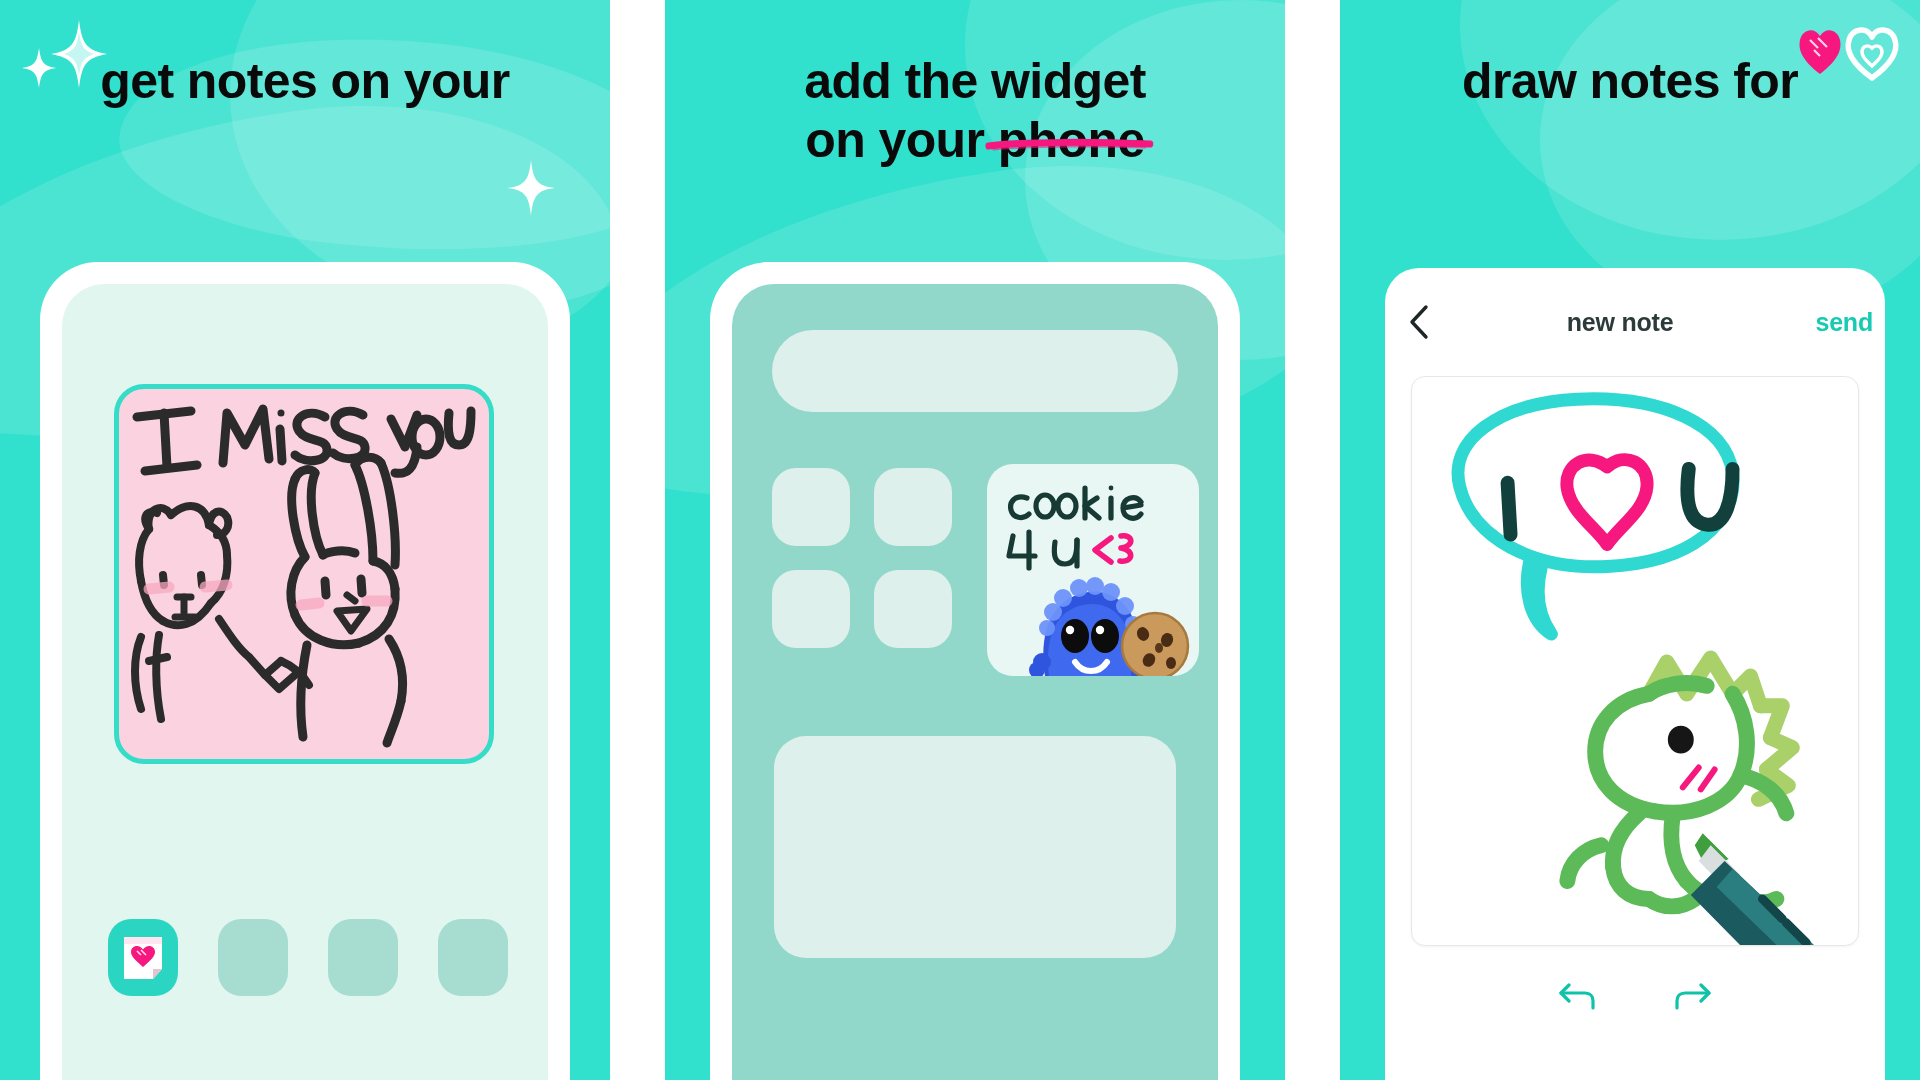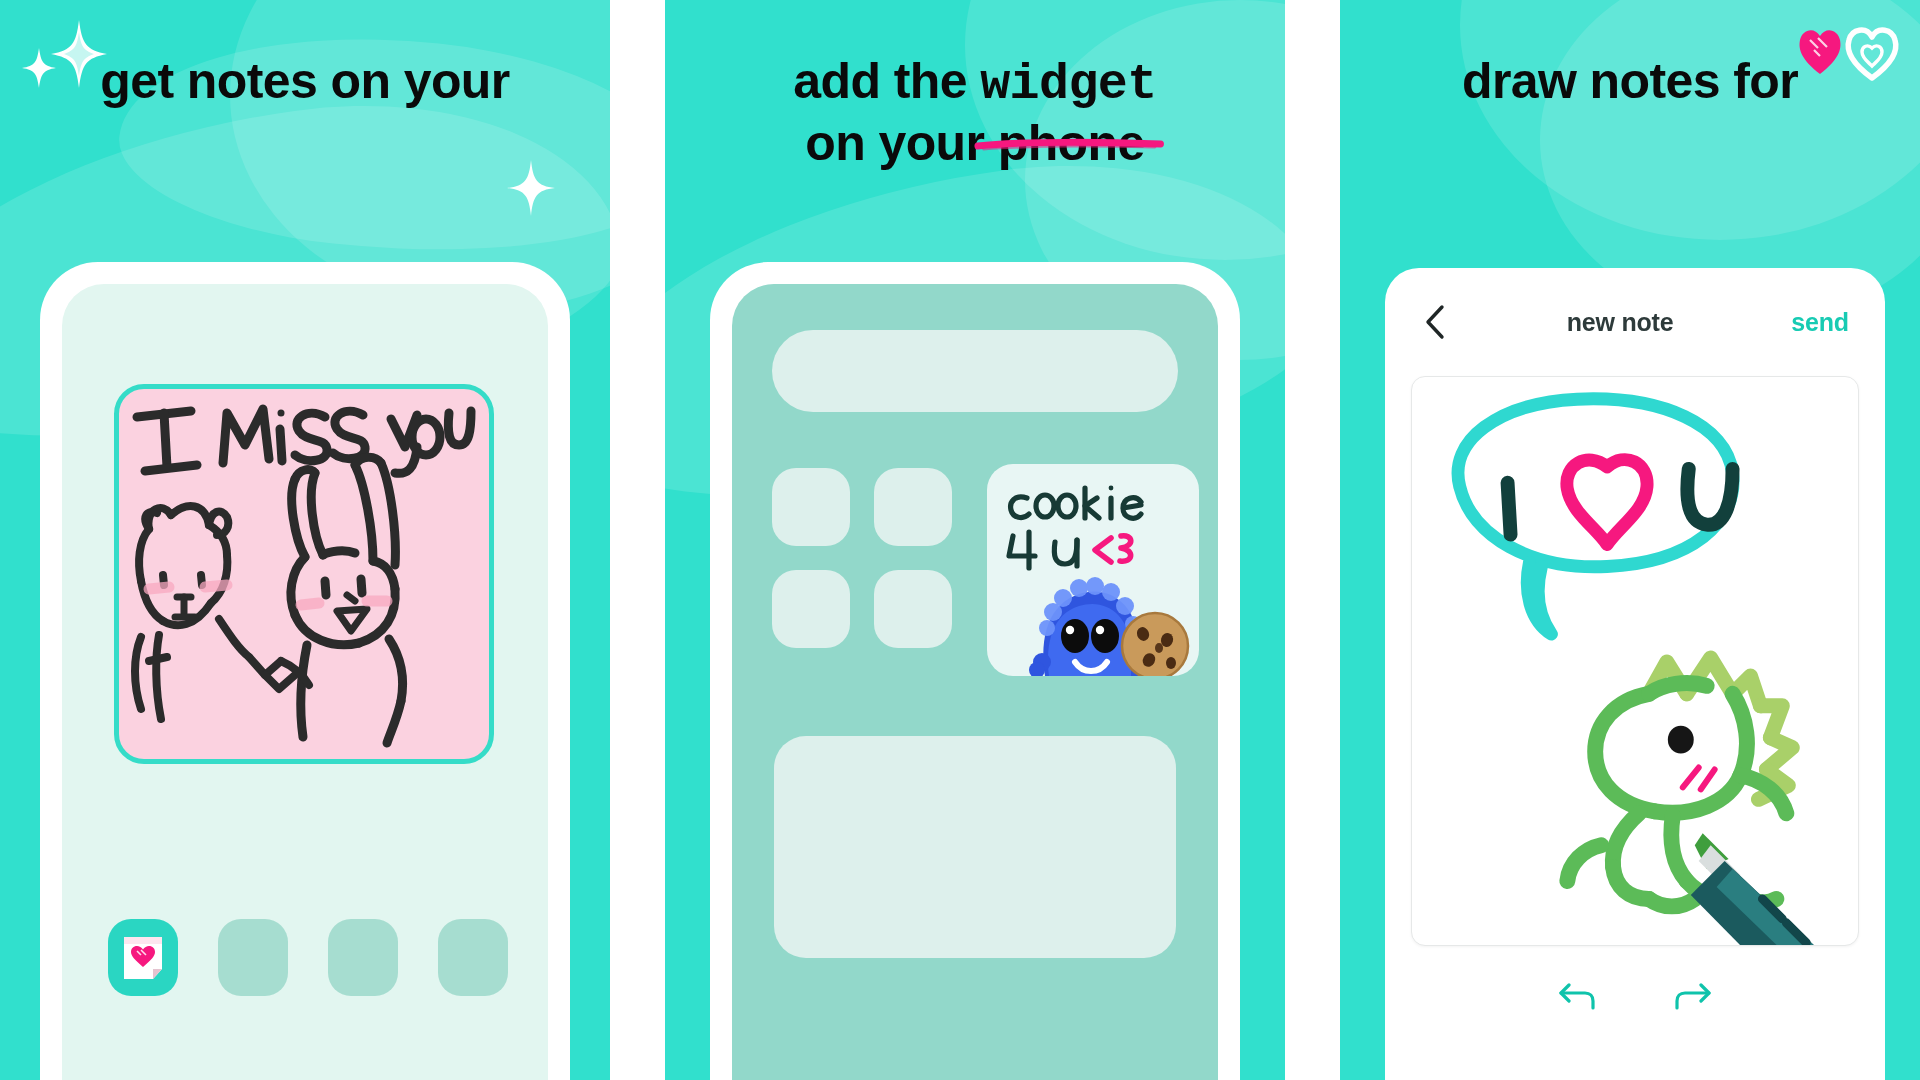--- a/index.html
+++ b/index.html
@@ -42,21 +42,21 @@
     text-align:center;
     color:#0a0a0a;
     font-weight:800;
     font-size:50px;
     line-height:1.18;
     letter-spacing:-0.6px;
     padding:0 14px;
     z-index:5;
   }
   .headline .l2 { display:block; }
-  .uline { position:relative; display:inline-block;font-family:Liberation Mono, monospace; }
+  .uline { position:relative; display:inline-block; }
   .uline .stroke {
     position:absolute; left:-6px; right:-8px; bottom:-7px; height:13px;
     pointer-events:none;
   }
 
   
   .hearts { position:absolute; top:18px; right:14px; z-index:6; }
 
   
   .phone1 {
@@ -134,29 +134,29 @@
     position:absolute; left:45px; top:268px;
     width:500px; height:812px;
     background:#ffffff;
     border-radius:34px 34px 0 0;
     overflow:hidden;
   }
   .p3-topbar {
     position:relative;
     height:108px;
     display:flex; align-items:center;
-    padding:0 28px;
+    padding:0 12px;
   }
   .p3-back { width:44px; display:flex; align-items:center; justify-content:center; }
   .p3-title {
     flex:1; text-align:center;
     font-size:25px; font-weight:700; color:#2d3a3a; letter-spacing:-0.2px;
   }
   .p3-send {
-    width:74px; text-align:center;
+    width:74px; text-align:right;
     font-size:25px; font-weight:700; color:#17cbb3; letter-spacing:-0.2px;
   }
   .canvas {
     position:relative;
     margin:0 26px;
     height:570px;
     background:#ffffff;
     border:1.5px solid #e6e8e8;
     border-radius:14px;
     box-shadow:0 1px 3px rgba(0,0,0,0.05);

